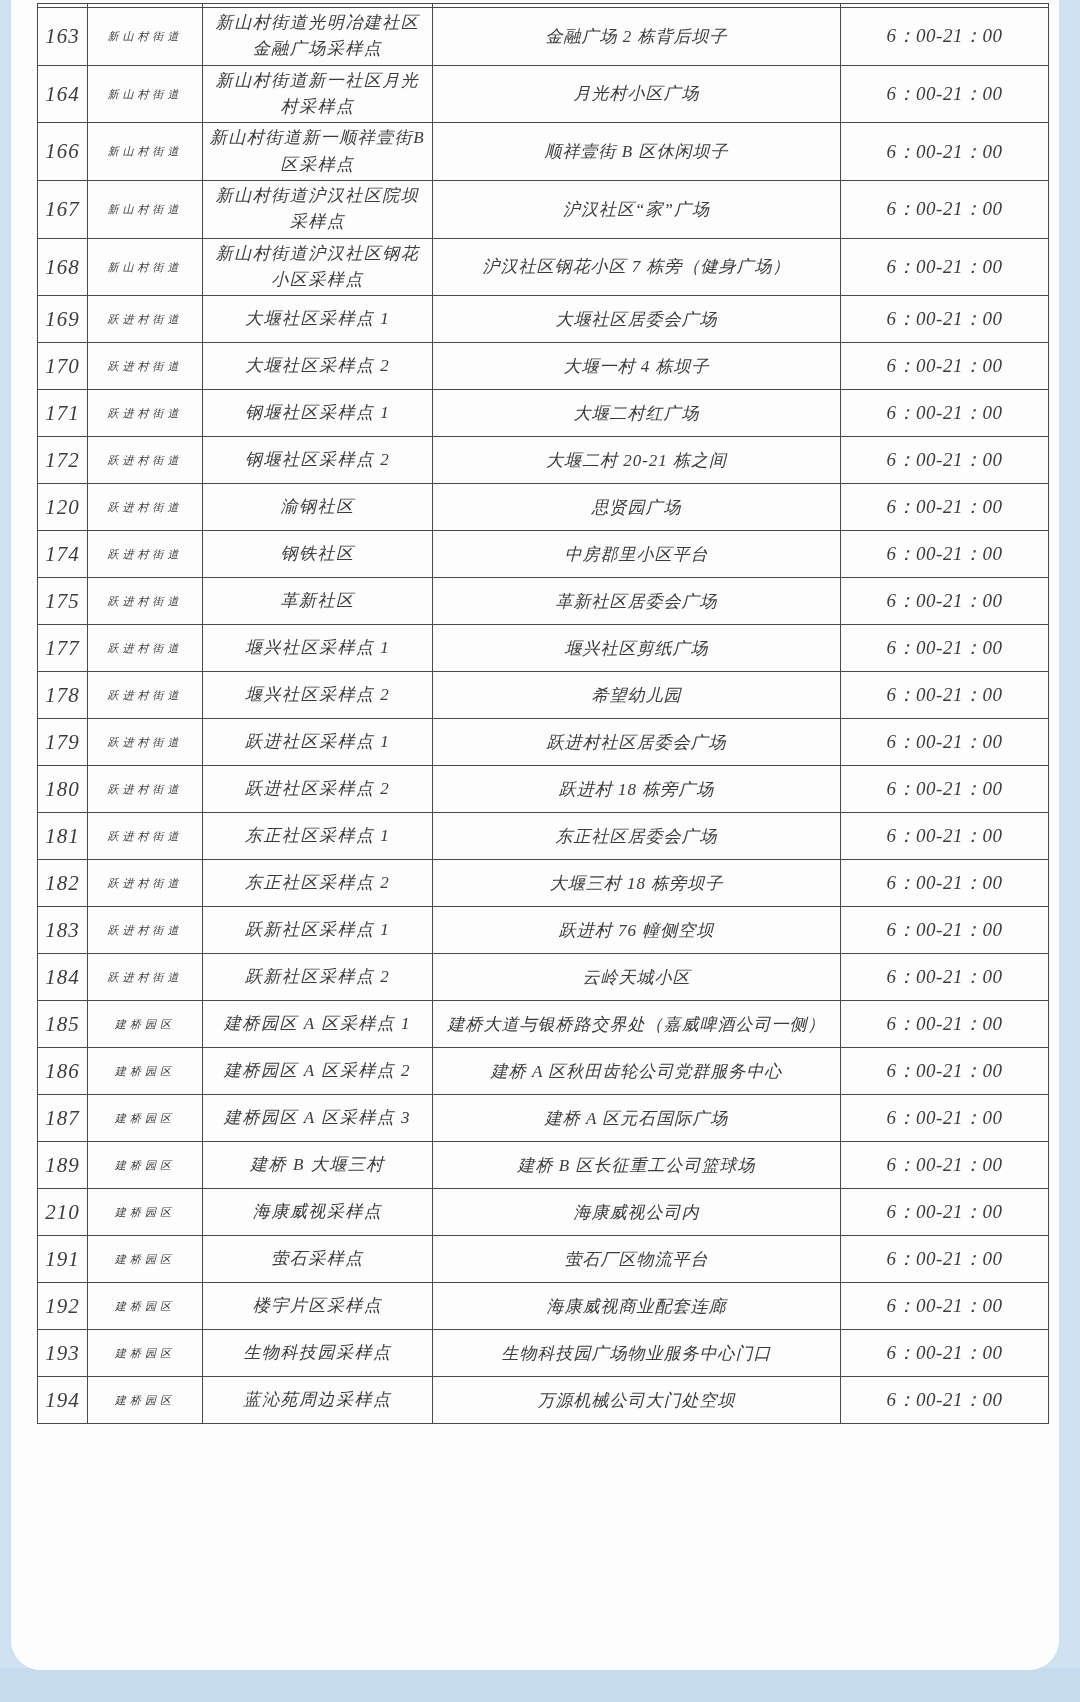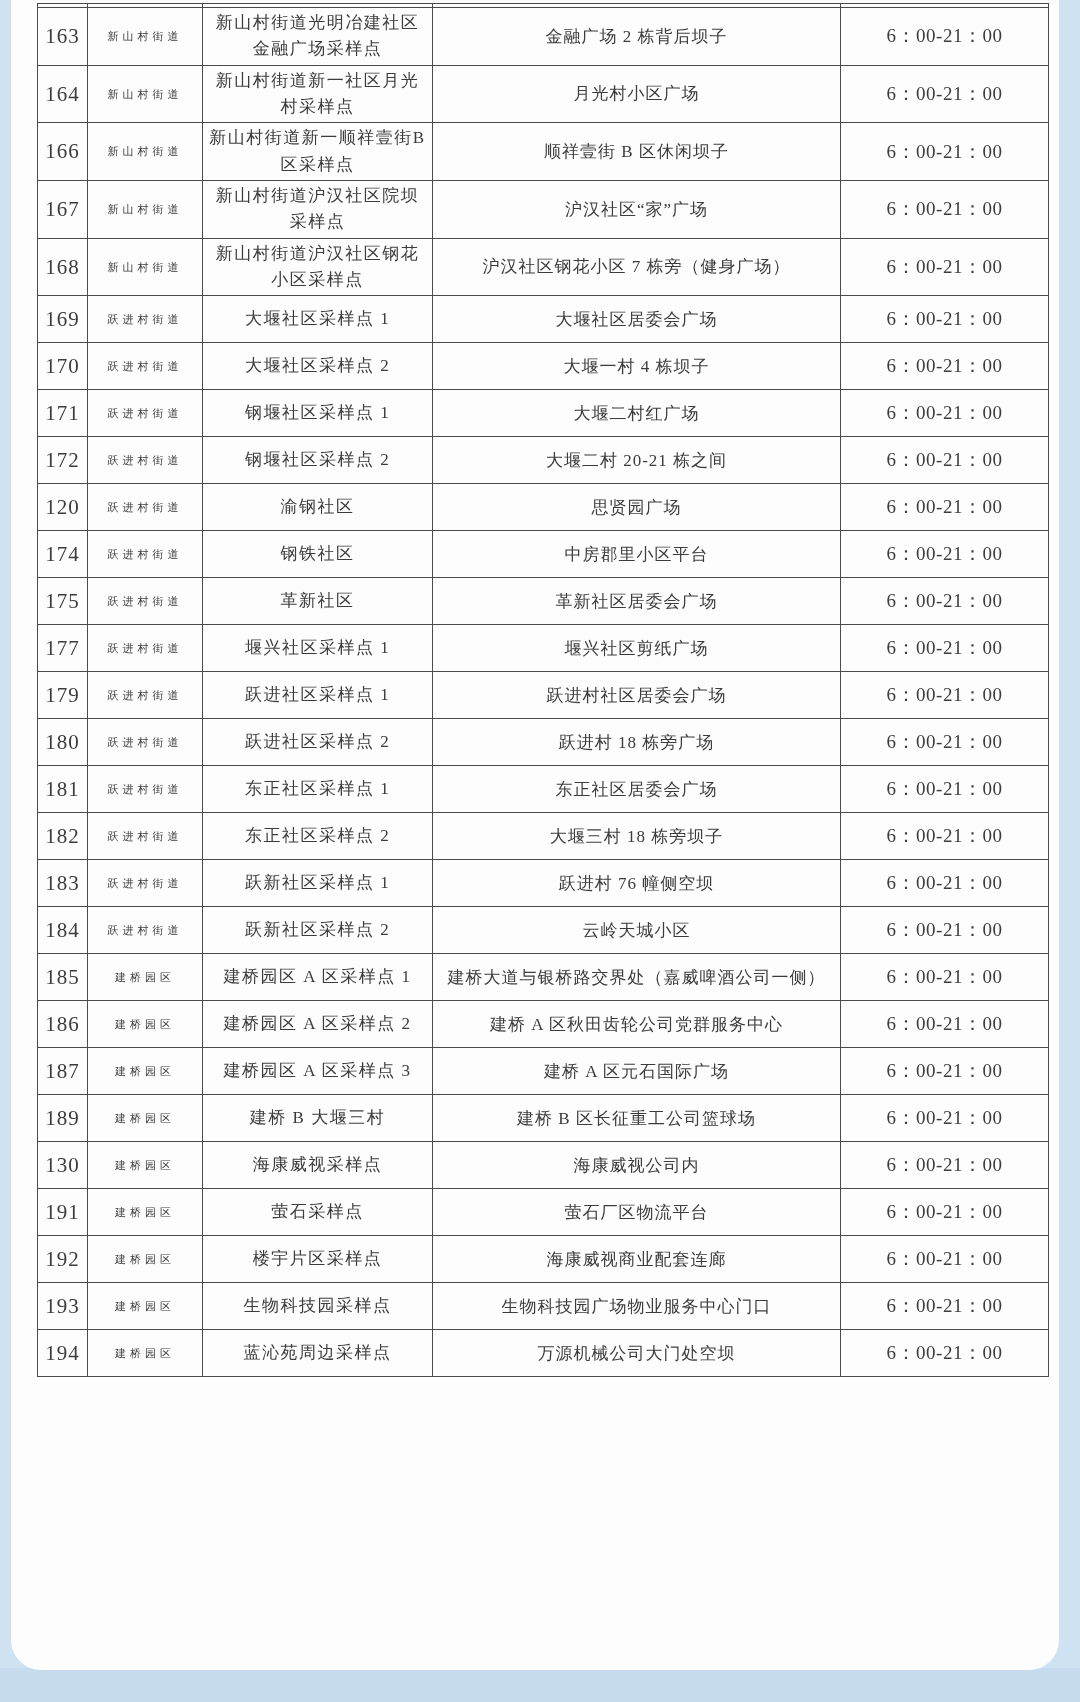--- a/index.html
+++ b/index.html
@@ -13,20 +13,21 @@
   .page-bg-bottom{
     position:absolute;left:0;bottom:0;width:1080px;height:34px;
     background:#c6dcee;
   }
   .card{
     position:absolute;
     left:11px;top:0;
     width:1048px;height:1670px;
     background:#fdfdfd;
     border-radius:0 0 30px 30px;
+    font-style:italic;
   }
   table.sampling{
     position:absolute;
     left:26px;top:3px;
     width:1011px;
     border-collapse:collapse;
     table-layout:fixed;
     color:#3c3c3c;
   }
   table.sampling td{
@@ -153,20 +154,27 @@
           <td class="c-hours">6：00-21：00</td>
         </tr>
         <tr class="normal">
           <td class="c-no">177</td>
           <td class="c-street">跃进村街道</td>
           <td class="c-site">堰兴社区采样点 1</td>
           <td class="c-loc">堰兴社区剪纸广场</td>
           <td class="c-hours">6：00-21：00</td>
         </tr>
         <tr class="normal">
+          <td class="c-no">178</td>
+          <td class="c-street">跃进村街道</td>
+          <td class="c-site">堰兴社区采样点 2</td>
+          <td class="c-loc">希望幼儿园</td>
+          <td class="c-hours">6：00-21：00</td>
+        </tr>
+        <tr class="normal">
           <td class="c-no">179</td>
           <td class="c-street">跃进村街道</td>
           <td class="c-site">跃进社区采样点 1</td>
           <td class="c-loc">跃进村社区居委会广场</td>
           <td class="c-hours">6：00-21：00</td>
         </tr>
         <tr class="normal">
           <td class="c-no">180</td>
           <td class="c-street">跃进村街道</td>
           <td class="c-site">跃进社区采样点 2</td>
@@ -223,21 +231,21 @@
           <td class="c-hours">6：00-21：00</td>
         </tr>
         <tr class="normal">
           <td class="c-no">189</td>
           <td class="c-street">建桥园区</td>
           <td class="c-site">建桥 B 大堰三村</td>
           <td class="c-loc">建桥 B 区长征重工公司篮球场</td>
           <td class="c-hours">6：00-21：00</td>
         </tr>
         <tr class="normal">
-          <td class="c-no">130</td>
+          <td class="c-no">210</td>
           <td class="c-street">建桥园区</td>
           <td class="c-site">海康威视采样点</td>
           <td class="c-loc">海康威视公司内</td>
           <td class="c-hours">6：00-21：00</td>
         </tr>
         <tr class="normal">
           <td class="c-no">191</td>
           <td class="c-street">建桥园区</td>
           <td class="c-site">萤石采样点</td>
           <td class="c-loc">萤石厂区物流平台</td>

